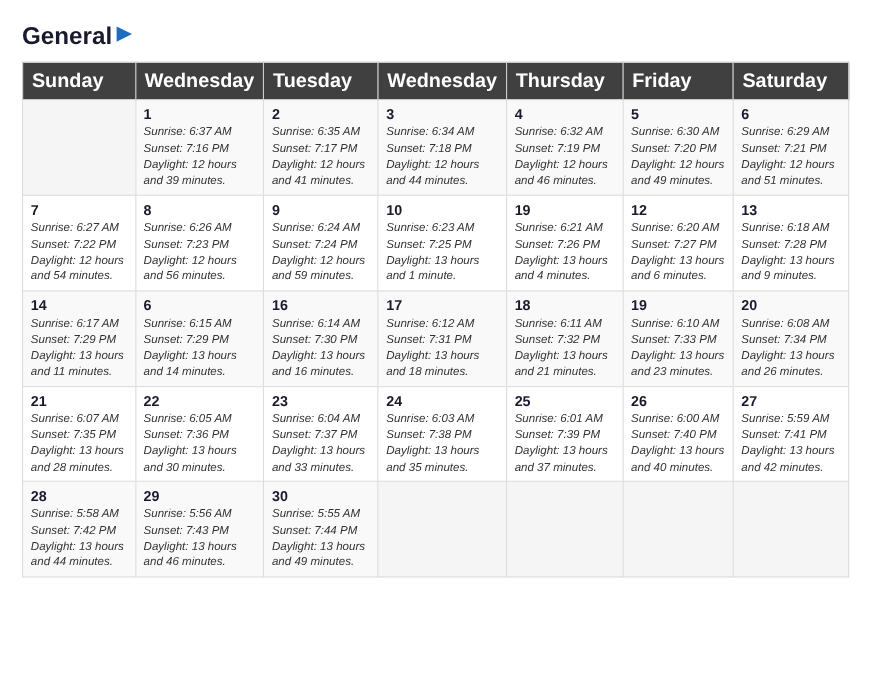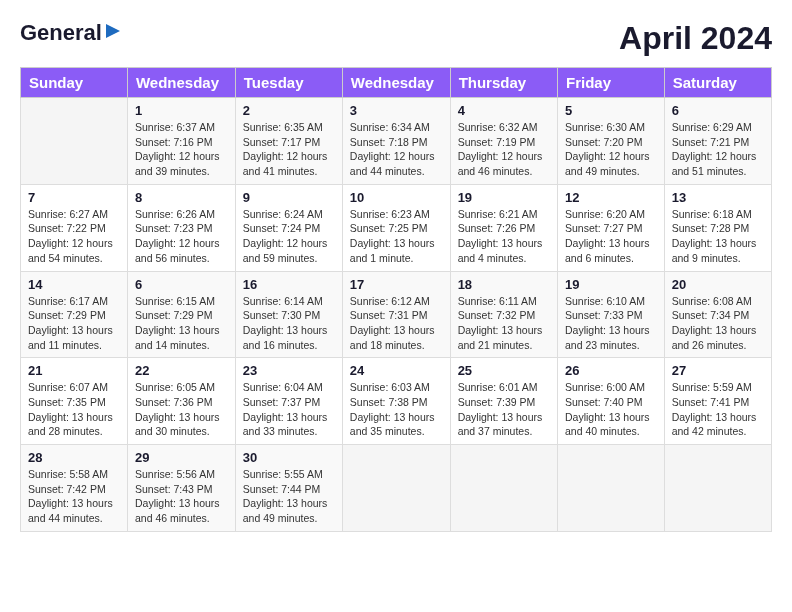--- a/index.html
+++ b/index.html
@@ -42,25 +42,25 @@
     .location {
       font-size: 14px;
       color: #444;
     }
     .calendar {
       width: 100%;
       border-collapse: collapse;
       font-size: 11px;
     }
     .calendar thead tr th {
-      background-color: #8b5cf6;
+      background-color: #404040;
       color: #fff;
       text-align: left;
       padding: 6px 8px;
-      font-size: 15px;
+      font-size: 18px;
       font-weight: bold;
       border: 1px solid #ccc;
     }
     .calendar tbody tr td {
       vertical-align: top;
       border: 1px solid #ddd;
       padding: 5px 7px;
       width: 108px;
       min-height: 80px;
       background: #fff;
@@ -72,39 +72,39 @@
       font-weight: bold;
       font-size: 13px;
       color: #1a1a2e;
       display: block;
       margin-bottom: 2px;
     }
     .day-info {
       color: #333;
       font-size: 10.5px;
       line-height: 1.4;
+      font-style: italic;
     }
     .empty-cell {
       background: #f5f5f5 !important;
     }
   </style>
 </head>
 <body>
 
 <div class="header">
   <div class="logo">
     <div style="display:flex; align-items:center;">
       <span class="logo-general">General</span>
       <svg width="18" height="18" viewBox="0 0 18 18" style="margin-left:2px; margin-top:-4px;">
         <polygon points="2,2 16,9 2,16" fill="#1e6bbf"></polygon>
       </svg>
     </div>
   </div>
   <div class="title-block">
-    <div class="month-title">April 2024</div>
   </div>
 </div>
 
 <table class="calendar">
   <thead>
     <tr>
     <th>Sunday</th>
         <th>Wednesday</th>
         <th>Tuesday</th>
         <th>Wednesday</th>

